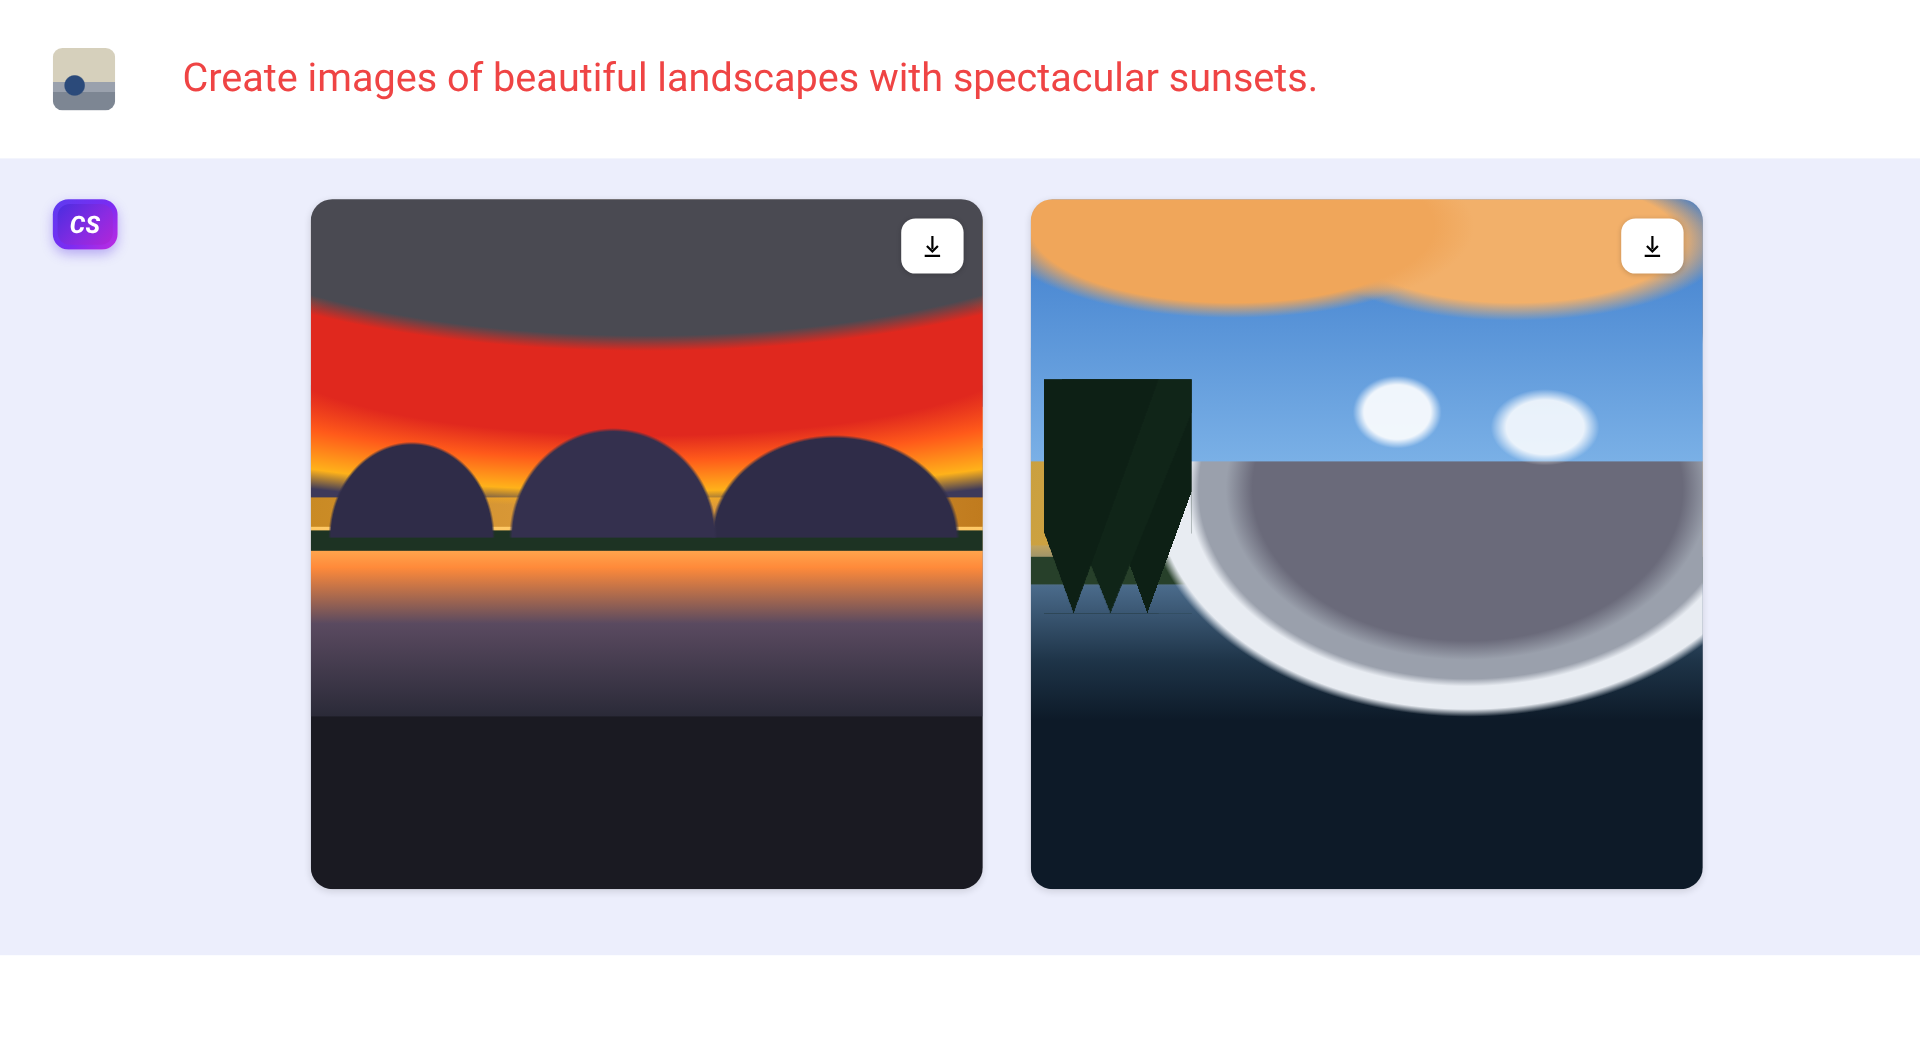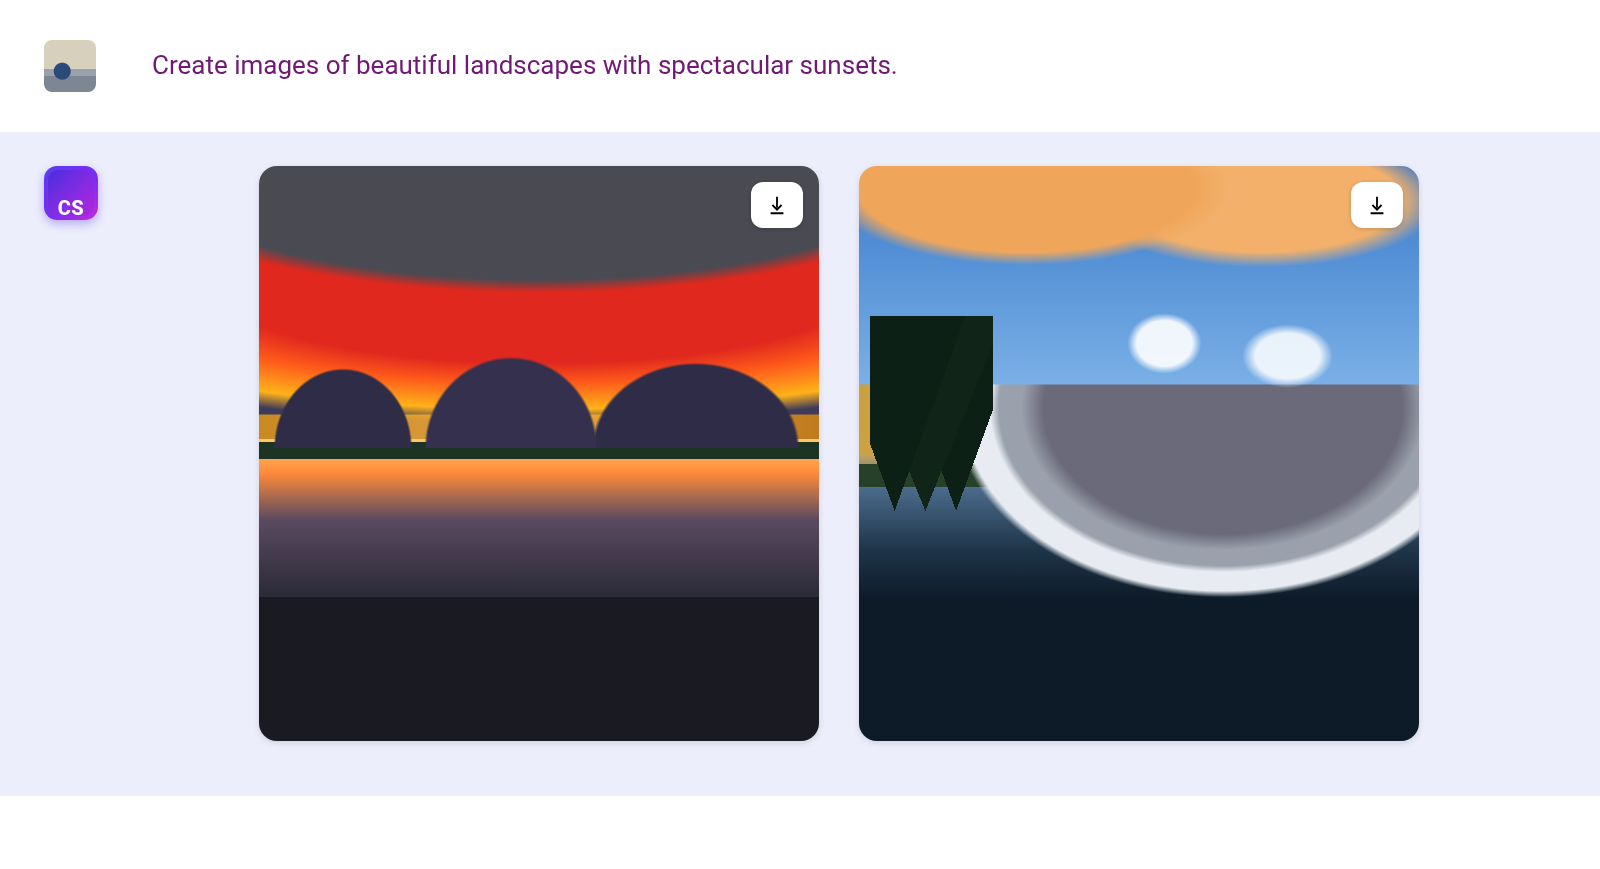--- a/index.html
+++ b/index.html
@@ -20,44 +20,45 @@
   }
   .user-avatar {
     width: 52px; height: 52px;
     border-radius: 8px;
     background:
       radial-gradient(circle at 35% 60%, #2b4a7a 0 8px, transparent 9px),
       linear-gradient(#d6d0bc 0 55%, #9aa1ad 55% 70%, #7d8693 70% 100%);
     flex: 0 0 auto;
   }
   .prompt-text {
-    font-size: 26px;
+    font-size: 33px;
     line-height: 1.2;
     font-weight: 400;
-    color: #701a75;
+    color: #ef4444;
   }
 
   
   .assistant-row {
     background: #ECEEFC;
     padding: 34px 40px 55px 44px;
     display: flex;
     align-items: flex-start;
     gap: 56px;
   }
   .assistant-avatar {
-    width: 54px; height: 54px;
+    width: 54px; height: 42px;
     border-radius: 13px;
     background: linear-gradient(135deg, #5C3CF0 0%, #7A2CF2 55%, #C22CE0 100%);
     display: flex;
-    align-items: flex-end;
+    align-items: center;
     justify-content: center;
     flex: 0 0 auto;
     box-shadow: 0 4px 10px rgba(90,50,230,.35);
     position: relative;
+    font-style: italic;
   }
   .assistant-avatar::before{
     content:"";
     position:absolute; inset:4px;
     border-radius:10px;
     background: linear-gradient(135deg,#4b2de0,#8a2be2 60%,#b026d8);
   }
   .assistant-avatar span{
     position:relative;
     font-size: 20px;

